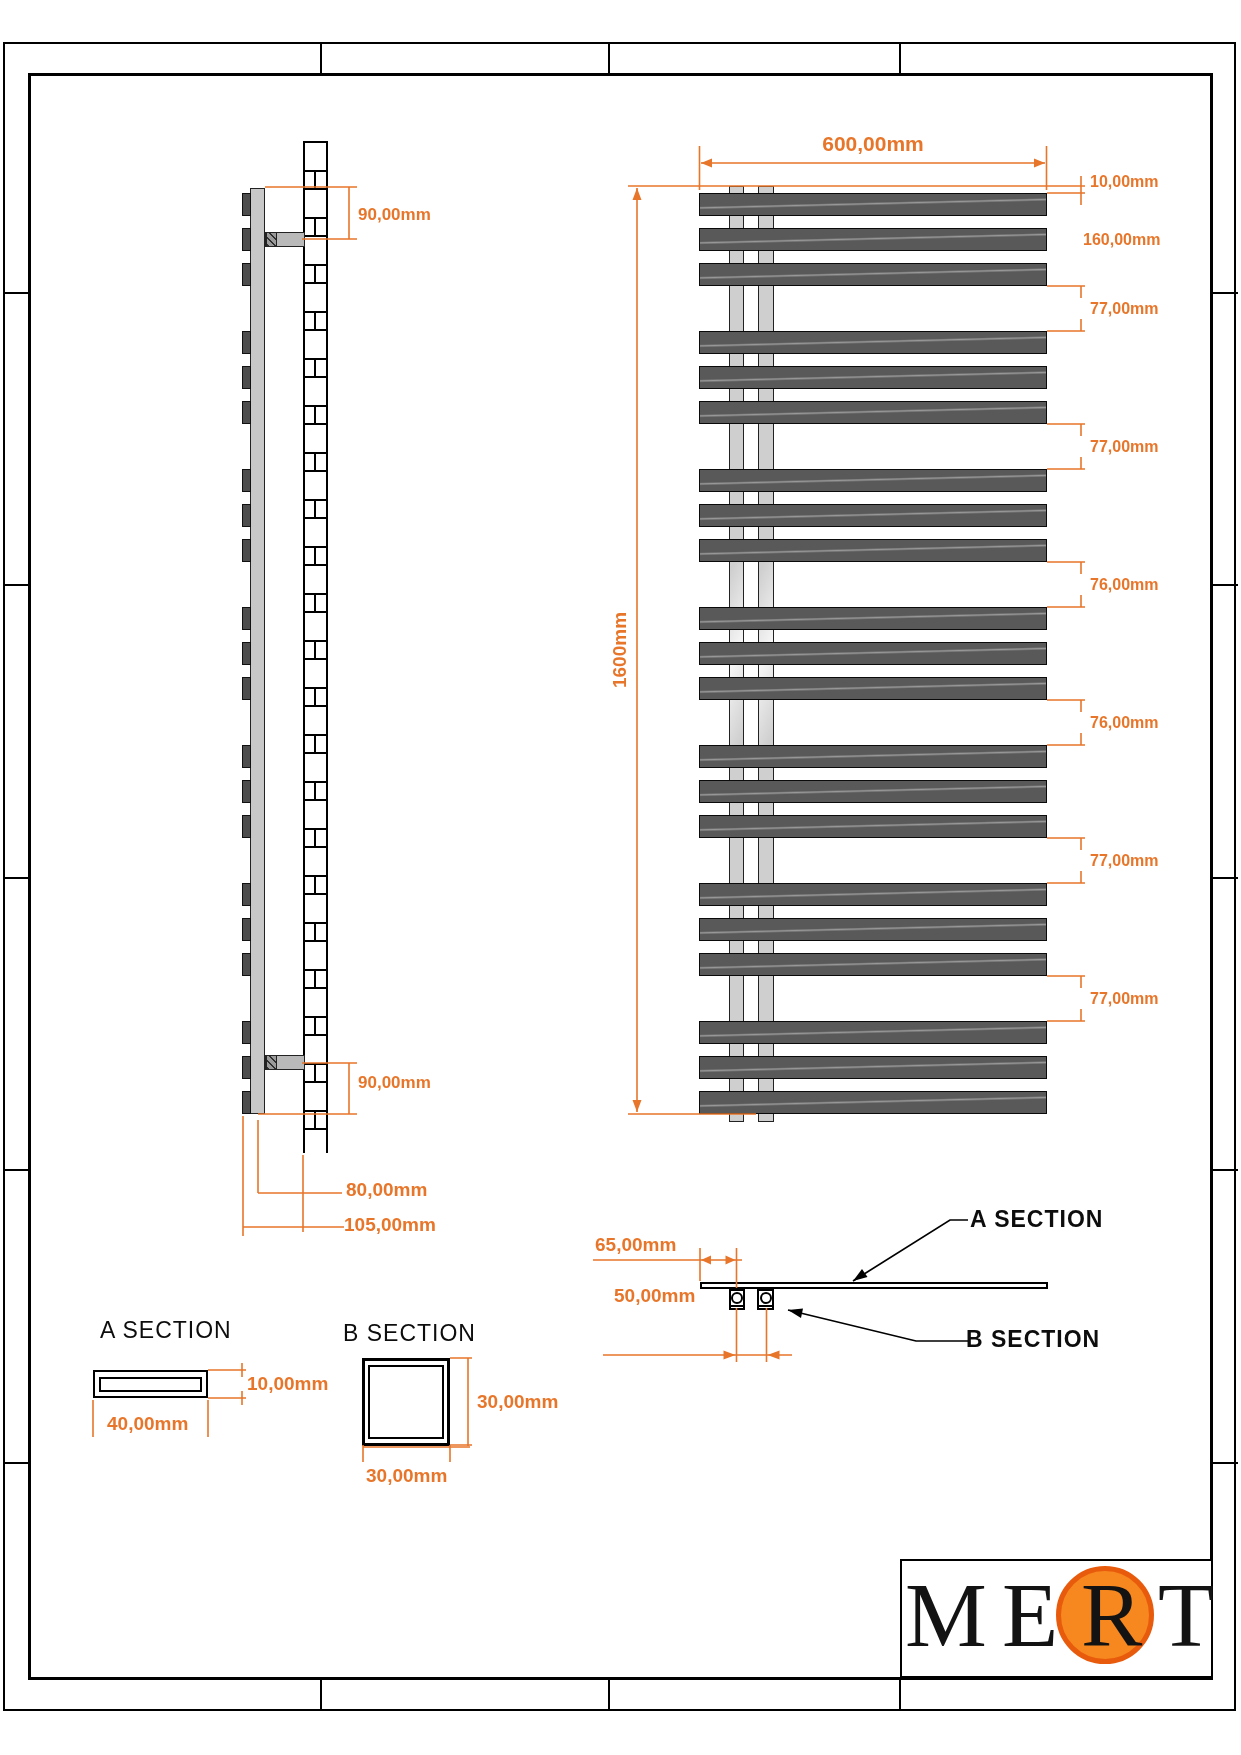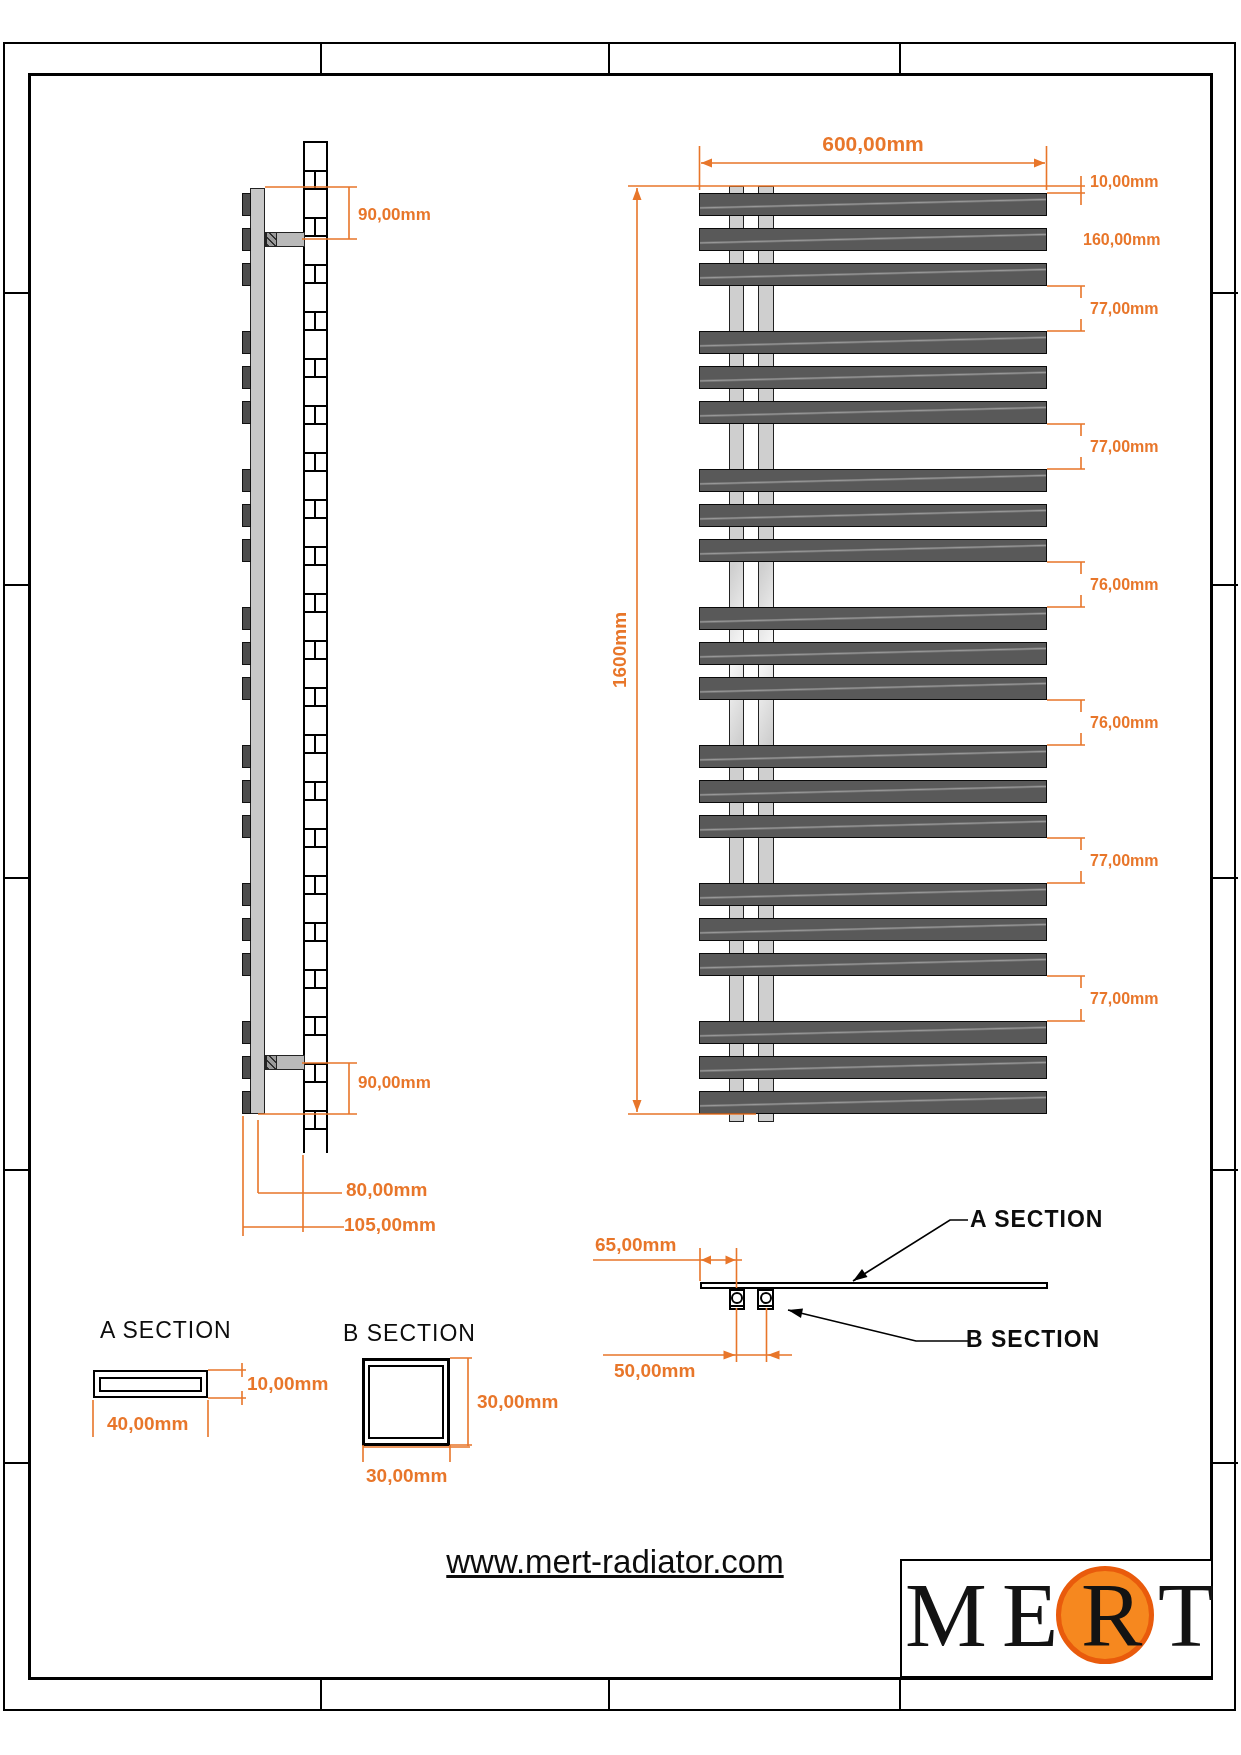--- a/index.html
+++ b/index.html
@@ -180,33 +180,32 @@
   <div class="dim-label fs18" style="left:346px;top:1179px;">80,00mm</div>
   <div class="dim-label fs18" style="left:344px;top:1214px;">105,00mm</div>
 
   <div class="dim-label fs22 center" style="left:803px;top:132px;width:140px;">600,00mm</div>
   <div class="dim-label fs18 rot center" style="left:570px;top:639px;width:100px;height:22px;">1600mm</div>
   <div class="dim-label fs16" style="left:1090px;top:173px;">10,00mm</div>
   <div class="dim-label fs16" style="left:1083px;top:231px;">160,00mm</div>
   <div id="gap-labels"></div>
 
   <div class="dim-label fs18" style="left:595px;top:1234px;">65,00mm</div>
-  <div class="dim-label fs18" style="left:614px;top:1360px;">50,00mm</div>
+  <div class="dim-label fs18" style="left:614px;top:1285px;">50,00mm</div>
   <div class="section-label bold" style="left:970px;top:1206px;">A SECTION</div>
   <div class="section-label bold" style="left:966px;top:1326px;">B SECTION</div>
 
   <div class="section-label" style="left:100px;top:1317px;">A SECTION</div>
   <div class="dim-label fs18" style="left:247px;top:1373px;">10,00mm</div>
   <div class="dim-label fs18" style="left:107px;top:1413px;">40,00mm</div>
 
   <div class="section-label" style="left:343px;top:1320px;">B SECTION</div>
   <div class="dim-label fs18" style="left:477px;top:1391px;">30,00mm</div>
   <div class="dim-label fs18" style="left:366px;top:1465px;">30,00mm</div>
 
-  <div class="website">www.mert-radiator.com</div>
   <div class="abs logo-box"></div>
   <div class="abs logo-circle"></div>
   <div id="logo-letters"></div>
 
 <div class="abs rail" style="top: 193px;"></div>
     <div class="abs tab" style="top: 193px;"></div>
     <div class="abs rail" style="top: 228px;"></div>
     <div class="abs tab" style="top: 228px;"></div>
     <div class="abs rail" style="top: 263px;"></div>
     <div class="abs tab" style="top: 263px;"></div>

